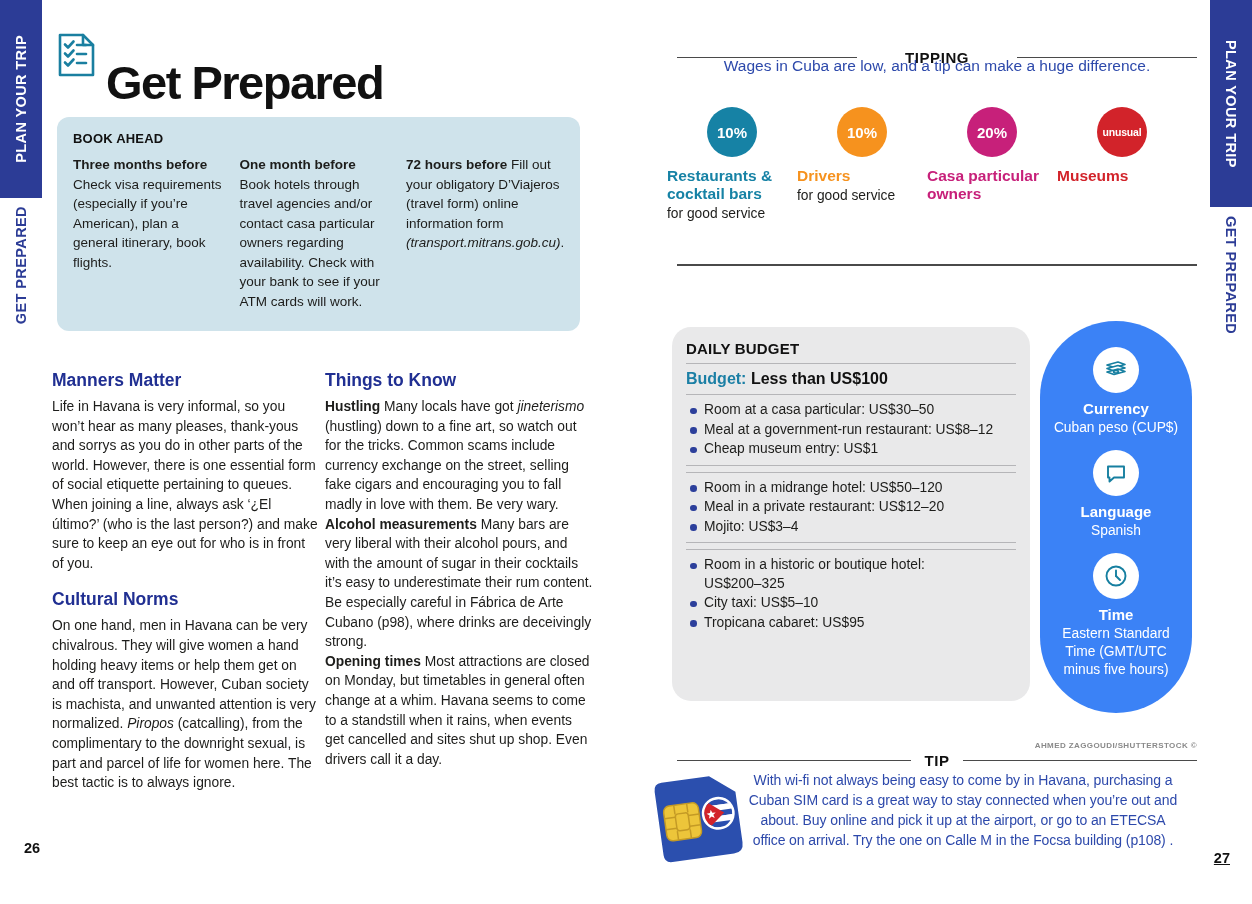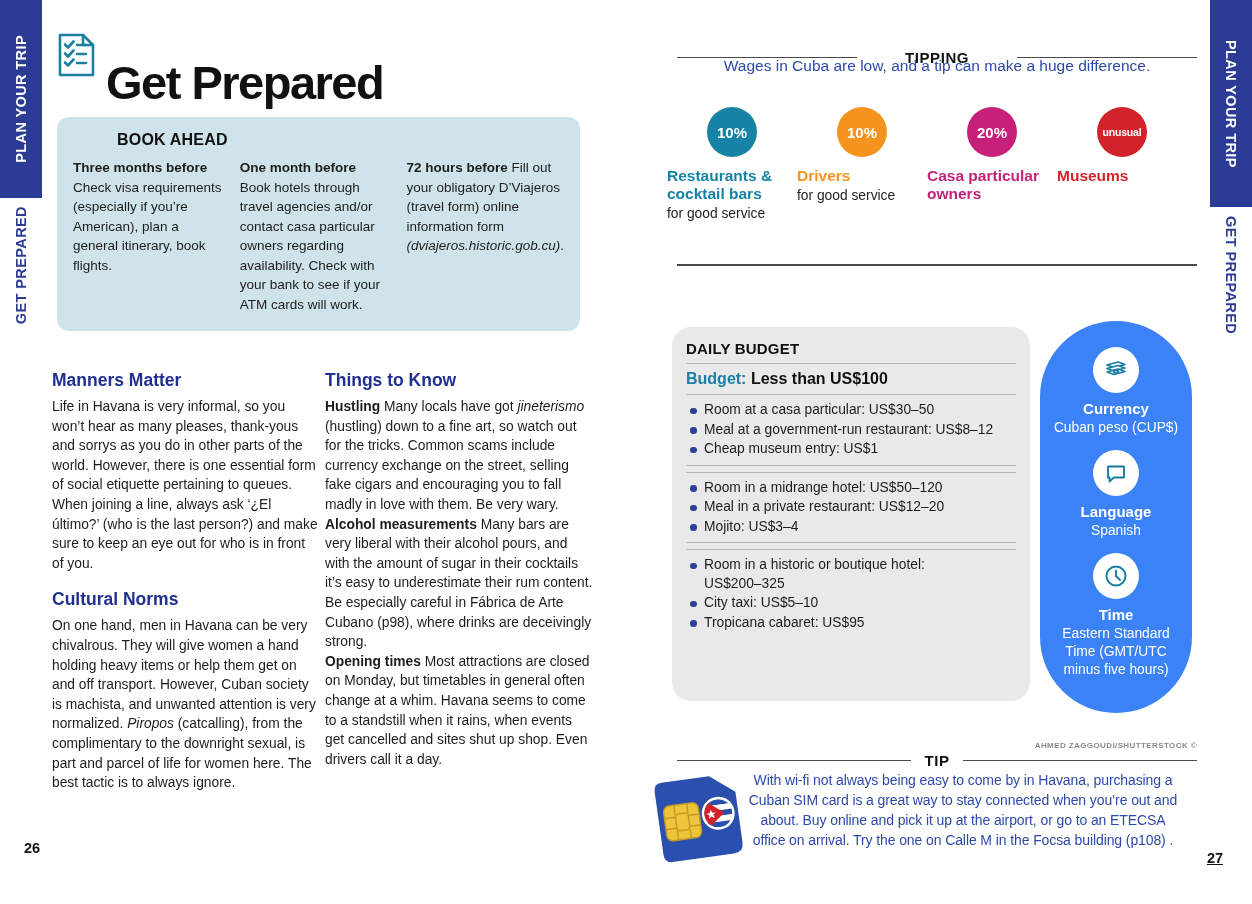--- a/index.html
+++ b/index.html
@@ -22,21 +22,21 @@
   .chapter-left  { left:0; top:206px; height:150px; }
   .chapter-right { left:1210px; top:216px; height:150px; }
 
   
   .title-icon { position:absolute; left:50px; top:30px; }
   .page-title { position:absolute; left:106px; top:24px; font-size:47px; font-weight:bold; letter-spacing:-1.5px; color:#111; }
 
   
   .book-ahead { position:absolute; left:57px; top:117px; width:523px; height:214px;
     background:#cfe3eb; border-radius:12px; padding:14px 16px; box-sizing:border-box; }
-  .ba-title { font-size:16px; font-weight:bold; letter-spacing:.2px; color:#111;margin-left:44px; }
+  .ba-title { font-size:13px; font-weight:bold; letter-spacing:.2px; color:#111; }
   .ba-cols { display:flex; gap:17px; margin-top:9px; }
   .ba-col { width:158px; font-size:13.5px; line-height:19.5px; }
 
   
   .article { position:absolute; width:268px; }
   .art-1 { left:52px;  top:370px; }
   .art-2 { left:325px; top:370px; }
   .art-h { color:#202f92; font-size:17.5px; font-weight:bold; margin:0 0 6px; }
   .art-p { font-size:13.8px; line-height:19.6px; margin:0 0 16px; white-space:pre-line; }
 
@@ -90,21 +90,21 @@
   
   .credit { position:absolute; left:897px; top:741px; width:300px; text-align:right;
     font-size:8px; font-weight:bold; color:#8a8a8a; letter-spacing:.4px; }
   .tip-head { left:677px; top:752px; width:520px; }
   .tip-text { position:absolute; left:727px; top:770px; width:472px; text-align:center;
     color:#2d49ab; font-size:14px; line-height:20px; white-space:pre-line; letter-spacing:-.1px; }
   .sim { position:absolute; left:650px; top:776px; transform:rotate(-8deg); }
 
   .pagenum { position:absolute; font-weight:bold; font-size:14.5px; color:#111; }
   .pn-left  { left:24px; top:840px; }
-  .pn-right { left:1200px; top:850px; width:30px; text-align:center;text-decoration:underline; }
+  .pn-right { left:1200px; top:850px; width:30px; text-align:right;text-decoration:underline; }
 </style>
 </head>
 <body>
 
 <div class="page">
 
   <div class="vbar bar-left">
     <span class="vtext vtext-up">PLAN YOUR TRIP</span>
   </div>
   <div class="chapter chapter-left">
@@ -130,21 +130,21 @@
         <path d="M27 33 h9"></path>
     </svg>
   </div>
   <h1 class="page-title">Get Prepared</h1>
 
   <div class="book-ahead">
     <div class="ba-title">BOOK AHEAD</div>
     <div class="ba-cols">
       <div class="ba-col"><span class="rt-b">Three months before</span><span> Check visa requirements (especially if you’re American), plan a general itinerary, book flights.</span></div>
       <div class="ba-col"><span class="rt-b">One month before</span><span> Book hotels through travel agencies and/or contact casa particular owners regarding availability. Check with your bank to see if your ATM cards will work.</span></div>
-      <div class="ba-col"><span class="rt-b">72 hours before</span><span> Fill out your obligatory D’Viajeros (travel form) online information form </span><span class="rt-i">(dviajeros.historic.gob.cu)</span><span>.</span></div>
+      <div class="ba-col"><span class="rt-b">72 hours before</span><span> Fill out your obligatory D’Viajeros (travel form) online information form </span><span class="rt-i">(transport.mitrans.gob.cu)</span><span>.</span></div>
     </div>
   </div>
 
   <div class="article art-1">
     <h2 class="art-h">Manners Matter</h2>
     <p class="art-p"><span>Life in Havana is very informal, so you won’t hear as many pleases, thank-yous and sorrys as you do in other parts of the world. However, there is one essential form of social etiquette pertaining to queues. When joining a line, always ask ‘¿El último?’ (who is the last person?) and make sure to keep an eye out for who is in front of you.</span></p>
     <h2 class="art-h">Cultural Norms</h2>
     <p class="art-p"><span>On one hand, men in Havana can be very chivalrous. They will give women a hand holding heavy items or help them get on and off transport. However, Cuban society is machista, and unwanted attention is very normalized. </span><span class="rt-i">Piropos</span><span> (catcalling), from the complimentary to the downright sexual, is part and parcel of life for women here. The best tactic is to always ignore.</span></p>
   </div>
 

